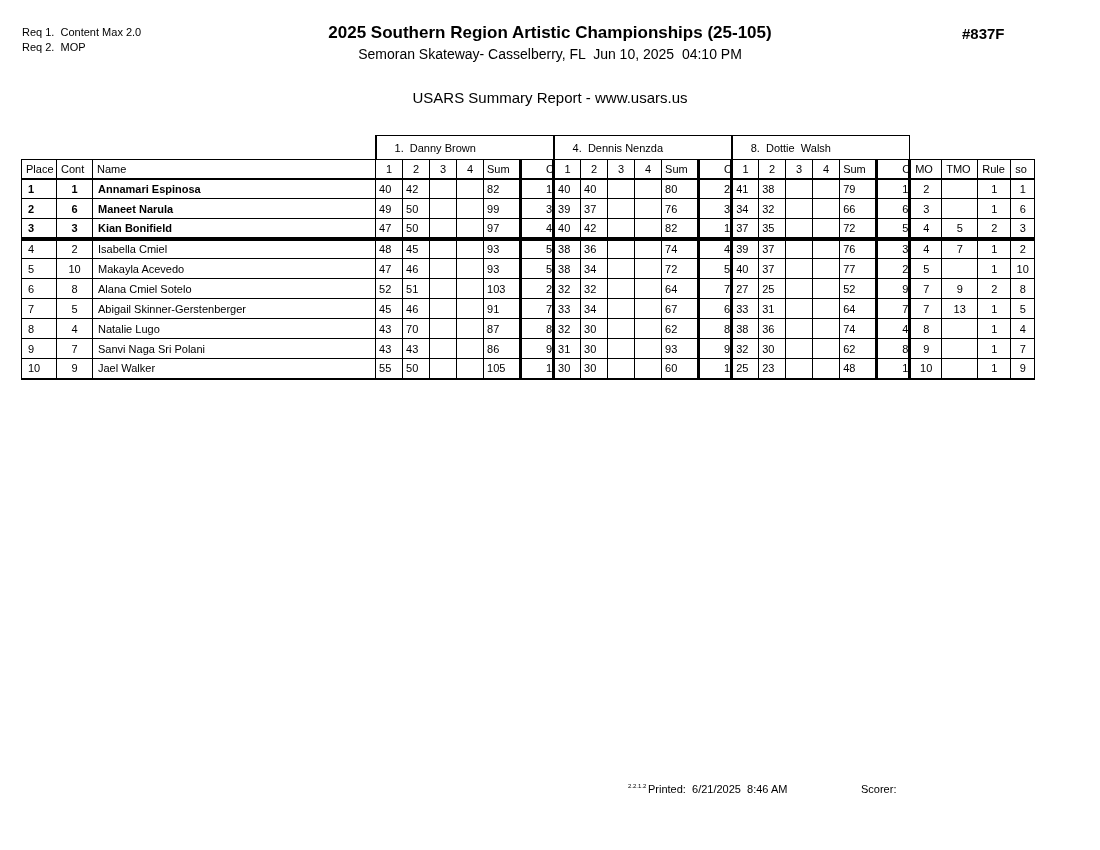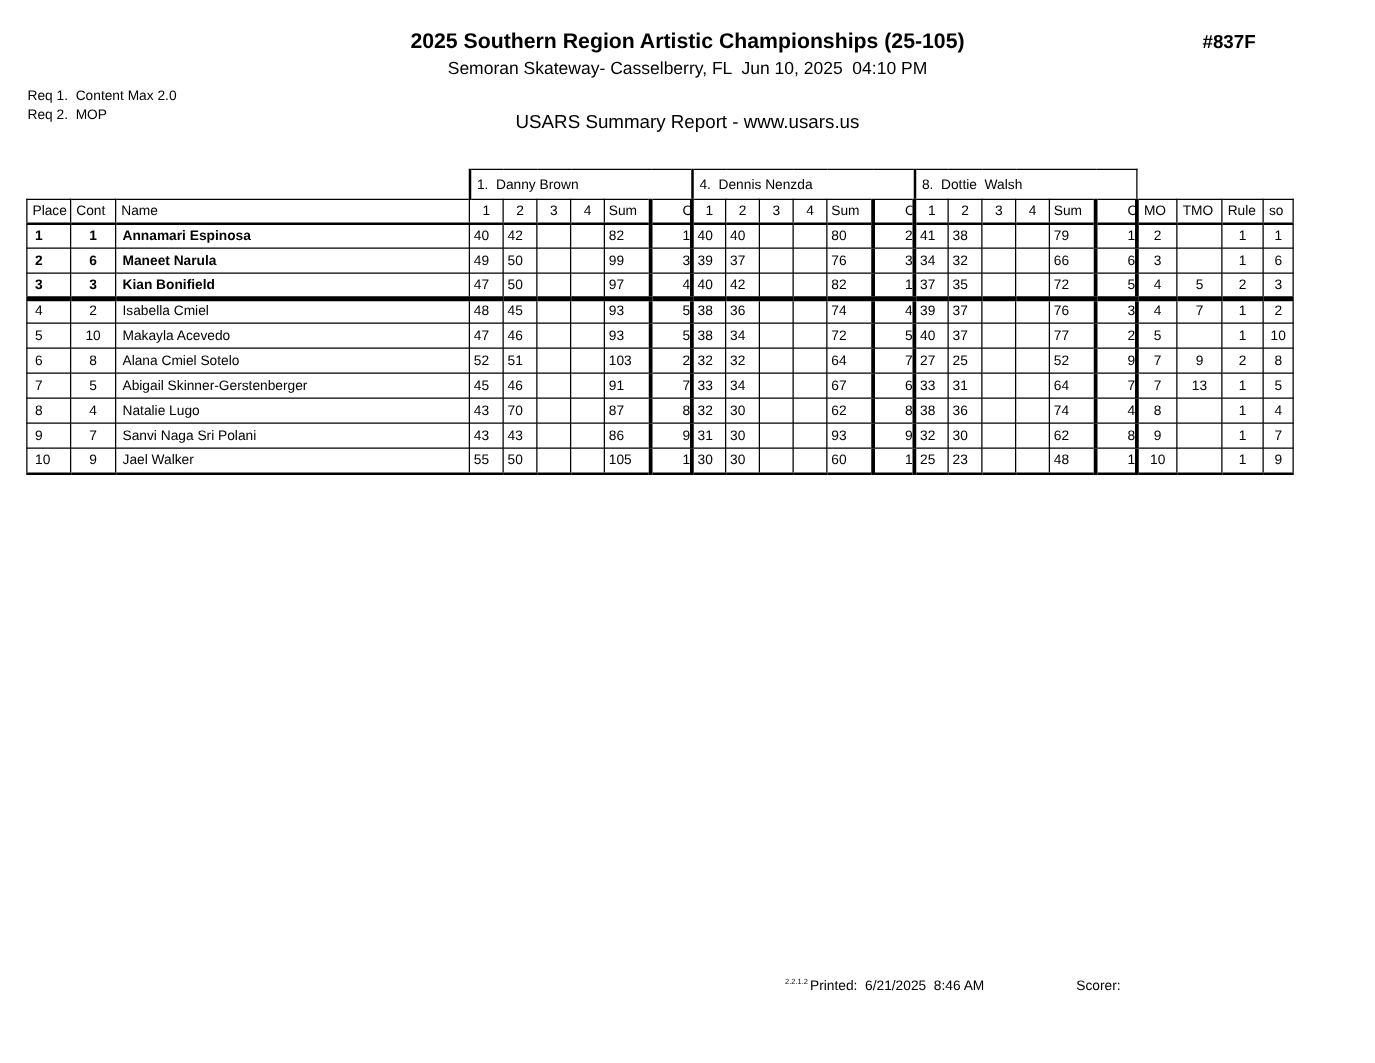--- a/index.html
+++ b/index.html
@@ -5,39 +5,39 @@
   * { margin:0; padding:0; box-sizing:border-box; }
   html,body { background:#e8e8e8; }
   .page {
     position:relative; width:1100px; height:850px; background:#ffffff;
     font-family:"Liberation Sans", sans-serif; color:#000; overflow:hidden;
     margin:0 auto;
   }
   .pre { white-space:pre; }
 
   
-  .req-block { position:absolute; left:22px; top:25px; font-size:11px; line-height:15px;margin-top:45px; }
+  .req-block { position:absolute; left:22px; top:25px; font-size:11px; line-height:15px; }
   .hdr-line { position:absolute; left:0; right:0; text-align:center; }
   .title      { top:23px; font-size:17px; font-weight:bold; }
   .subtitle   { top:46px; font-size:14px; }
   .event-title{ top:62px; font-size:19px; font-weight:bold; }
   .report-title{ top:89px; font-size:15px; }
   .event-number { position:absolute; top:25px; left:962px; font-size:15px; font-weight:bold; }
 
   
   table.results {
     position:absolute; left:21px; top:135px;
     border-collapse:collapse; table-layout:fixed; width:1013px;
     font-size:11px; line-height:12px;
   }
   .results td, .results th { border:1px solid #000; font-weight:normal; overflow:hidden; }
 
   
   tr.jrow td { border:none; height:24px; }
-  tr.jrow td.jbox { border:1px solid #000; border-left-width:2px; text-align:left; padding-left:5px; }
+  tr.jrow td.jbox { border:1px solid #000; border-left-width:2px; text-align:left; padding-left:18px; }
 
   
   tr.hrow td { height:19px; border-bottom-width:2px; text-align:center; }
   tr.hrow td.c-name, tr.hrow td.c-place, tr.hrow td.c-cont { text-align:left; padding-left:4px; }
   tr.hrow td.c-sum { text-align:left; padding-left:3px; }
   tr.hrow td.c-tail { text-align:left; padding-left:4px; }
 
   
   tbody td { height:20px; }
   .c-place { text-align:left; padding-left:6px; }

